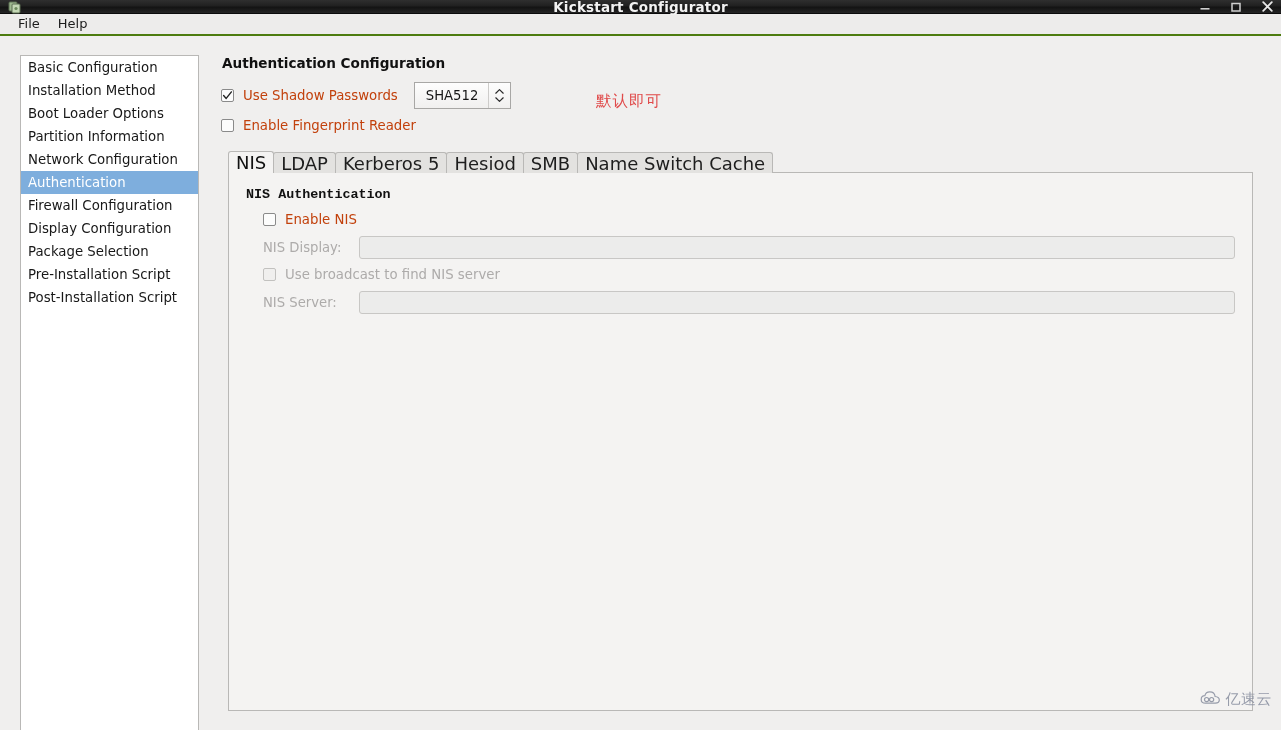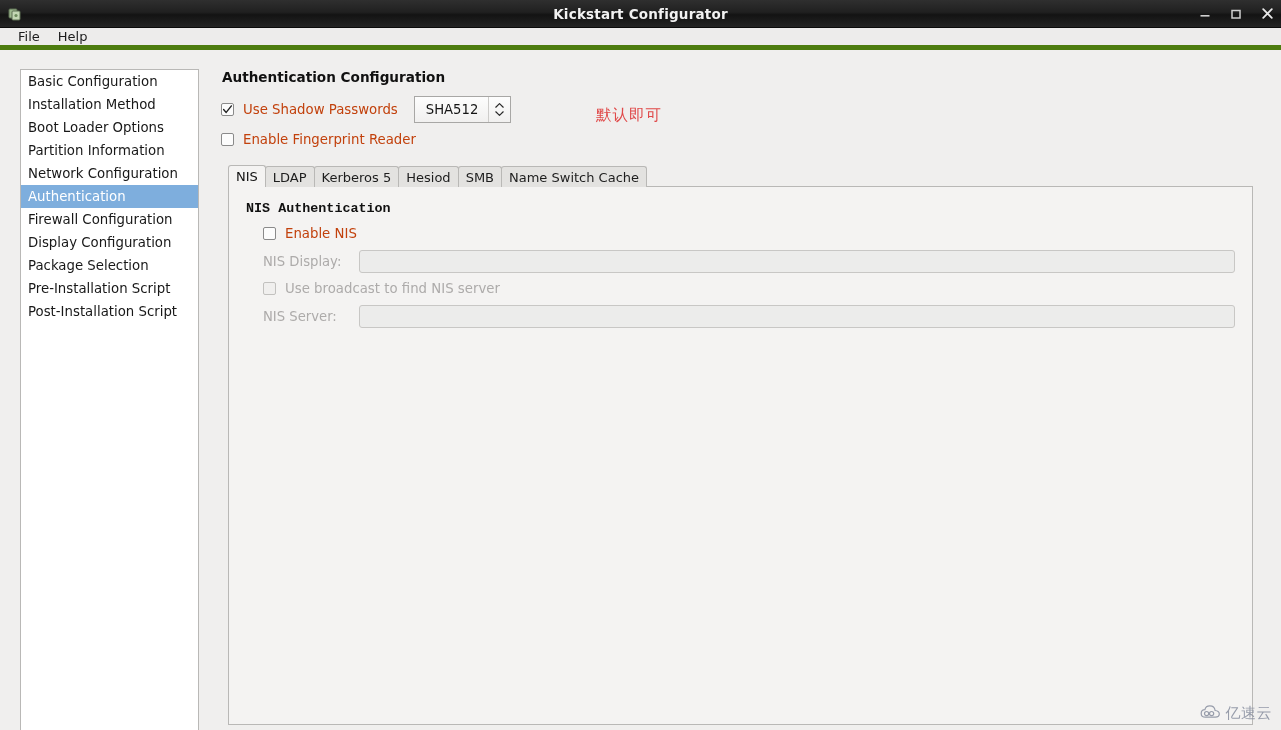--- a/index.html
+++ b/index.html
@@ -21,21 +21,21 @@
     position: relative;
     width: 1281px;
     height: 730px;
     background: #f0efee;
     box-sizing: border-box;
   }
 
   
   #titlebar {
     position: relative;
-    height: 28px;
+    height: 14px;
     background: linear-gradient(to bottom, #2f2f2f 0%, #202020 45%, #131313 55%, #242424 100%);
     border-bottom: 1px solid #0b0b0b;
     display: flex;
     align-items: center;
     box-sizing: border-box;
     justify-content: center;
   }
   #titlebar .tb-icon {
     width: 22px;
     height: 22px;
@@ -70,21 +70,21 @@
     display: flex;
     align-items: center;
     justify-content: center;
     cursor: pointer;
   }
 
   
   #menubar {
     height: 22px;
     background: #edeceb;
-    border-bottom: 5px solid #4d7c0f;
+    border-bottom: 2px solid #4d7c0f;
     display: flex;
     align-items: center;
     padding-left: 9px;
     box-sizing: border-box;
   }
   #menubar .menu-item {
     padding: 2px 9px 3px 9px;
     font-size: 13px;
     color: #1c1c1c;
     cursor: default;
@@ -223,21 +223,21 @@
     display: flex;
     align-items: flex-end;
     position: relative;
     z-index: 2;
     height: 22px;
   }
   .tab {
     height: 21px;
     line-height: 21px;
     padding: 0 7px;
-    font-size: 13px;
+    font-size: 18px;
     color: #1d1d1d;
     background: #e3e2e0;
     border: 1px solid #b9b8b6;
     border-bottom: none;
     border-radius: 3px 3px 0 0;
     margin-right: -1px;
     box-sizing: border-box;
     cursor: pointer;
     white-space: nowrap;
   }

